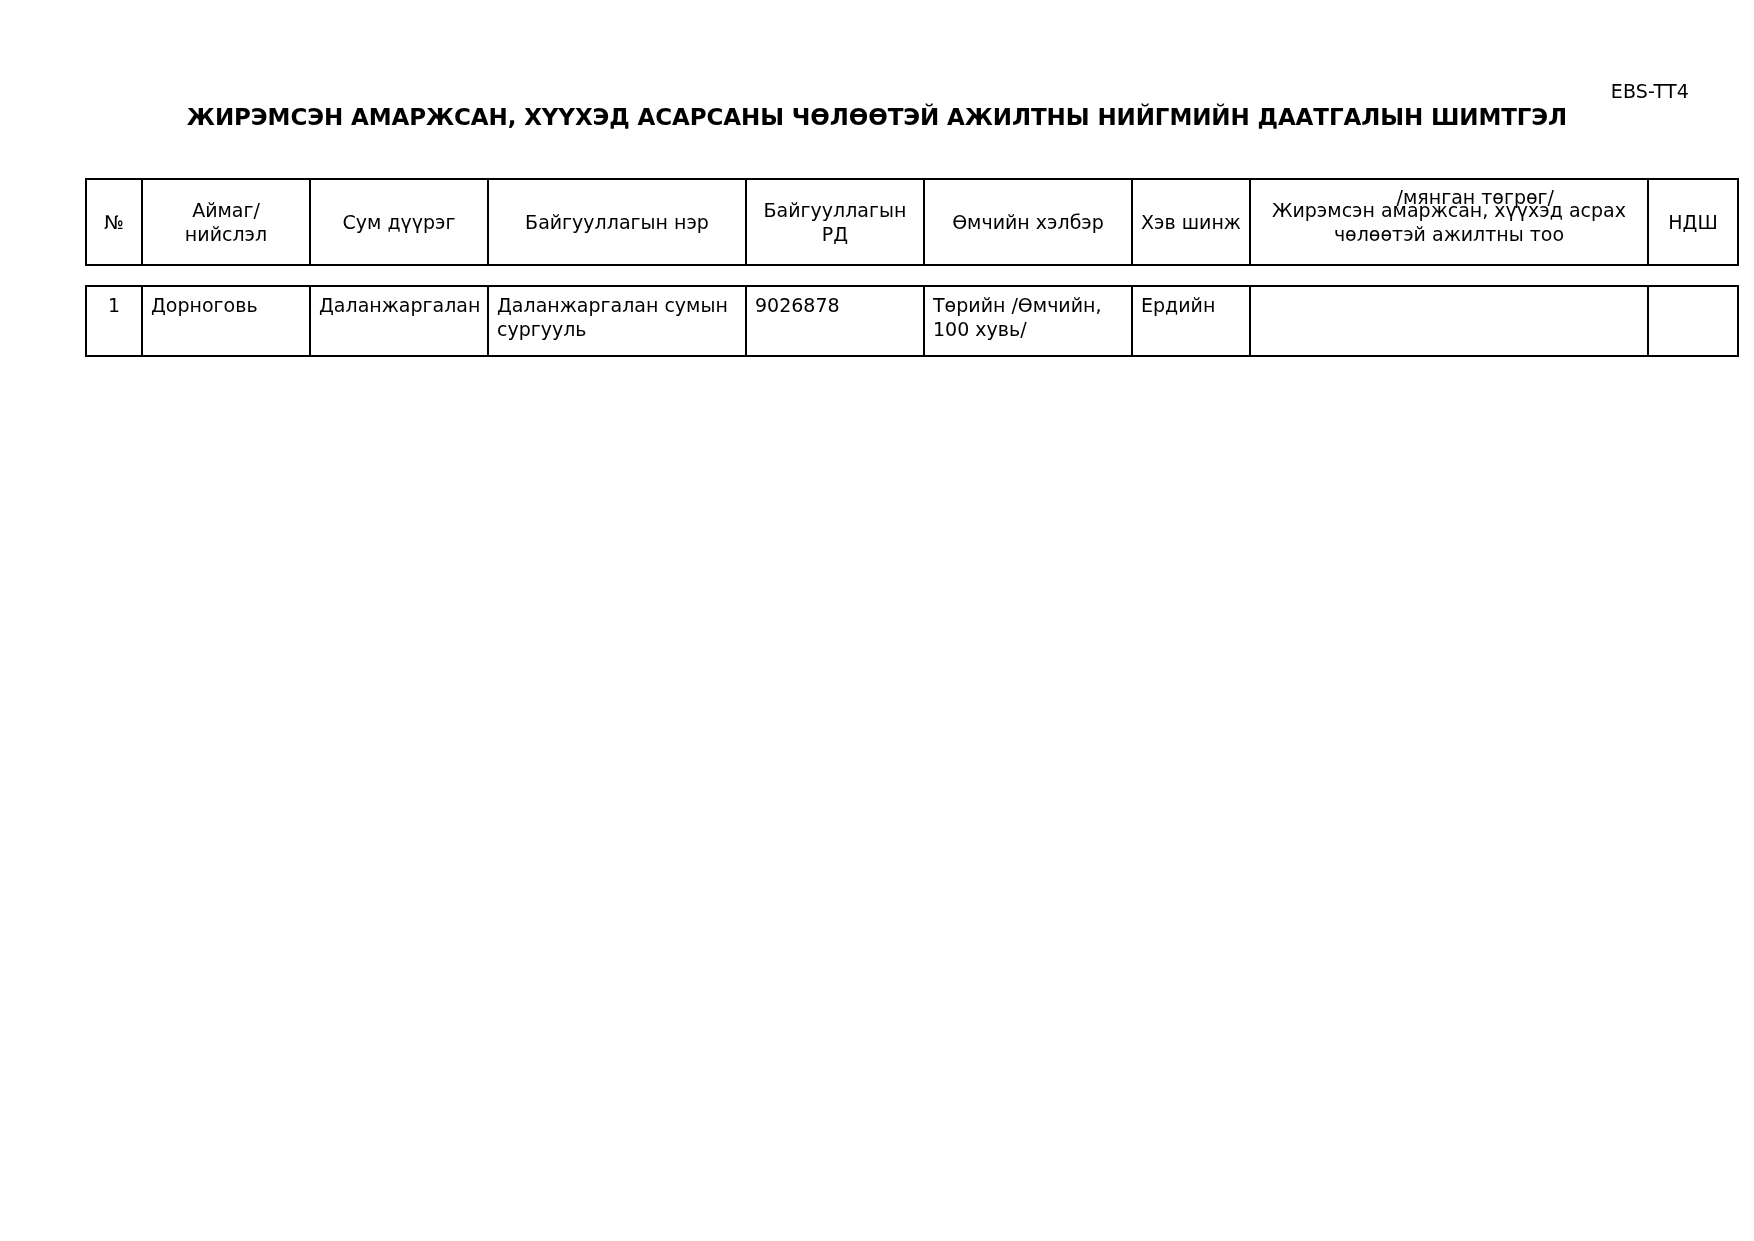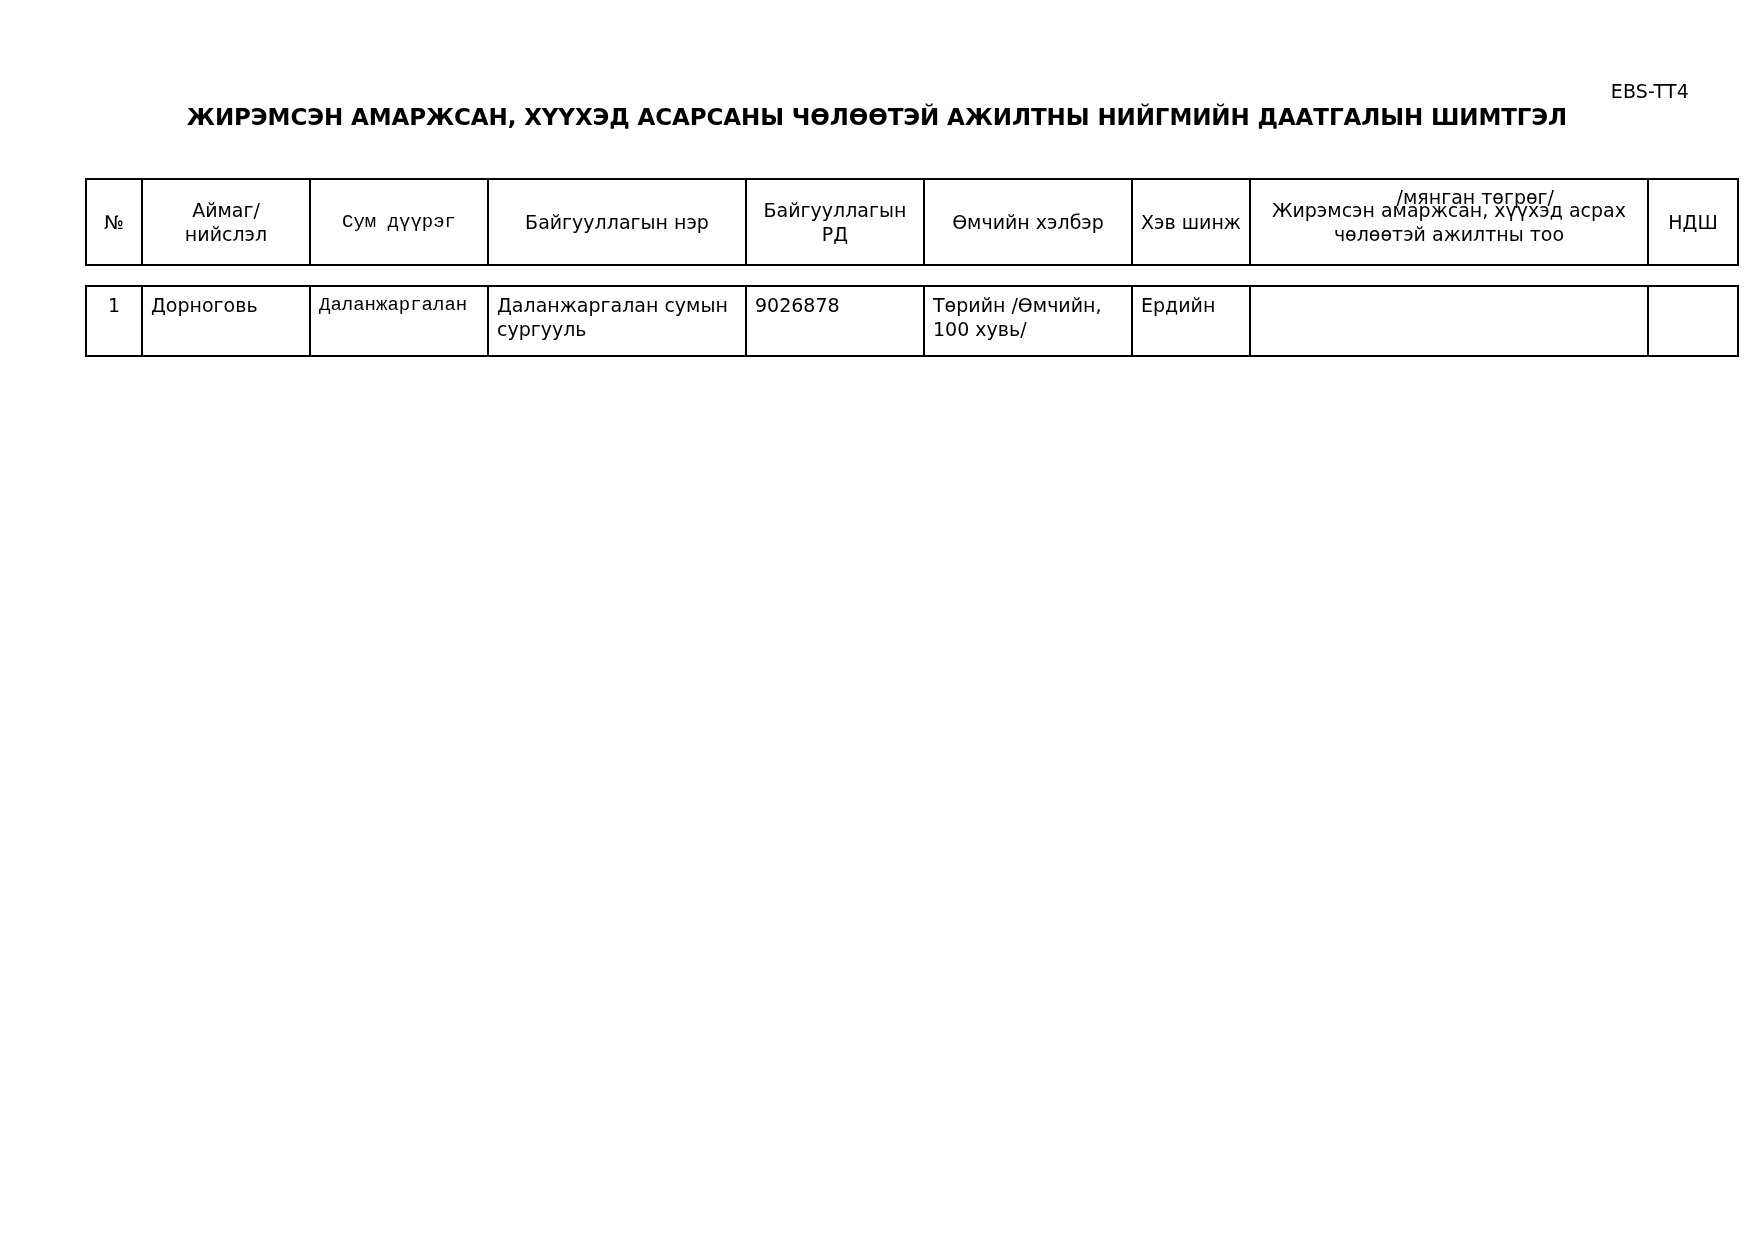--- a/index.html
+++ b/index.html
@@ -66,21 +66,21 @@
   table.head-grid th {
     text-align: center;
     vertical-align: middle;
     height: 72px;
   }
   table.body-grid td {
     height: 56px;
   }
   .col-no { width: 38px; text-align: center; }
   .col-aimag { width: 150px; }
-  .col-sum { width: 160px; font-family: Liberation Mono, monospace; }
+  .col-sum { width: 160px; }
   .col-org { width: 240px; }
   .col-rd { width: 160px; }
   .col-own { width: 190px; }
   .col-type { width: 100px; }
   .col-count { width: 380px; border-radius: 15px; }
   .col-ndsh { width: 72px; }
   .sig-block {
     position: absolute;
     top: 372px;
     left: 272px;

